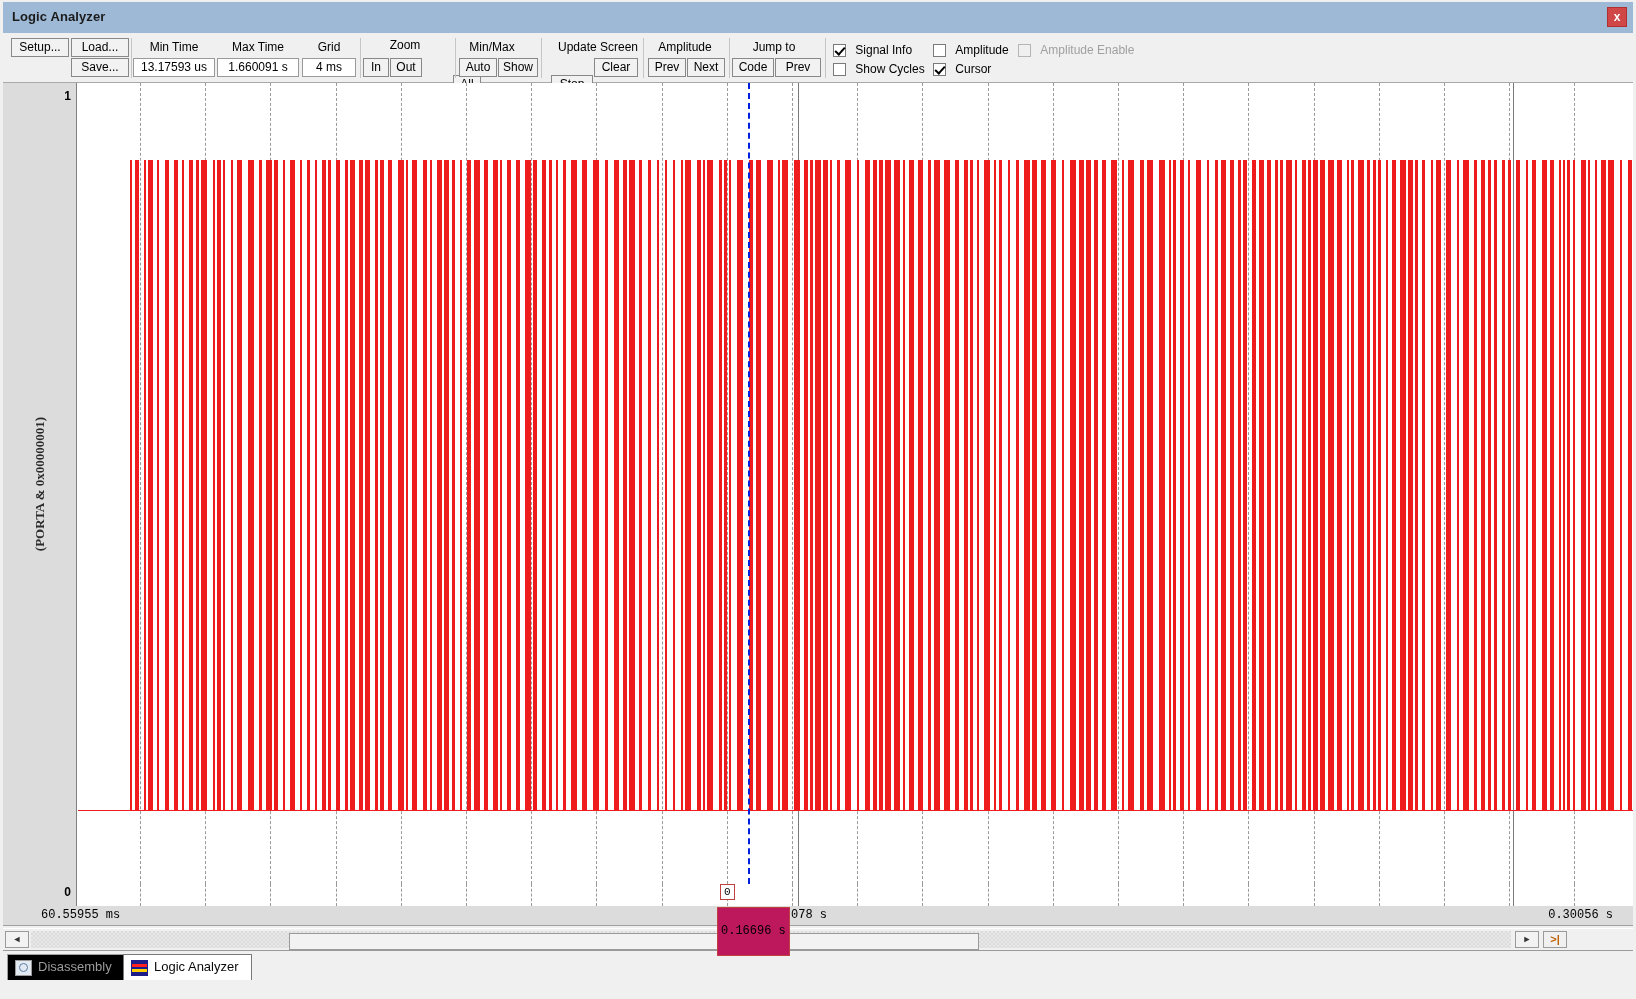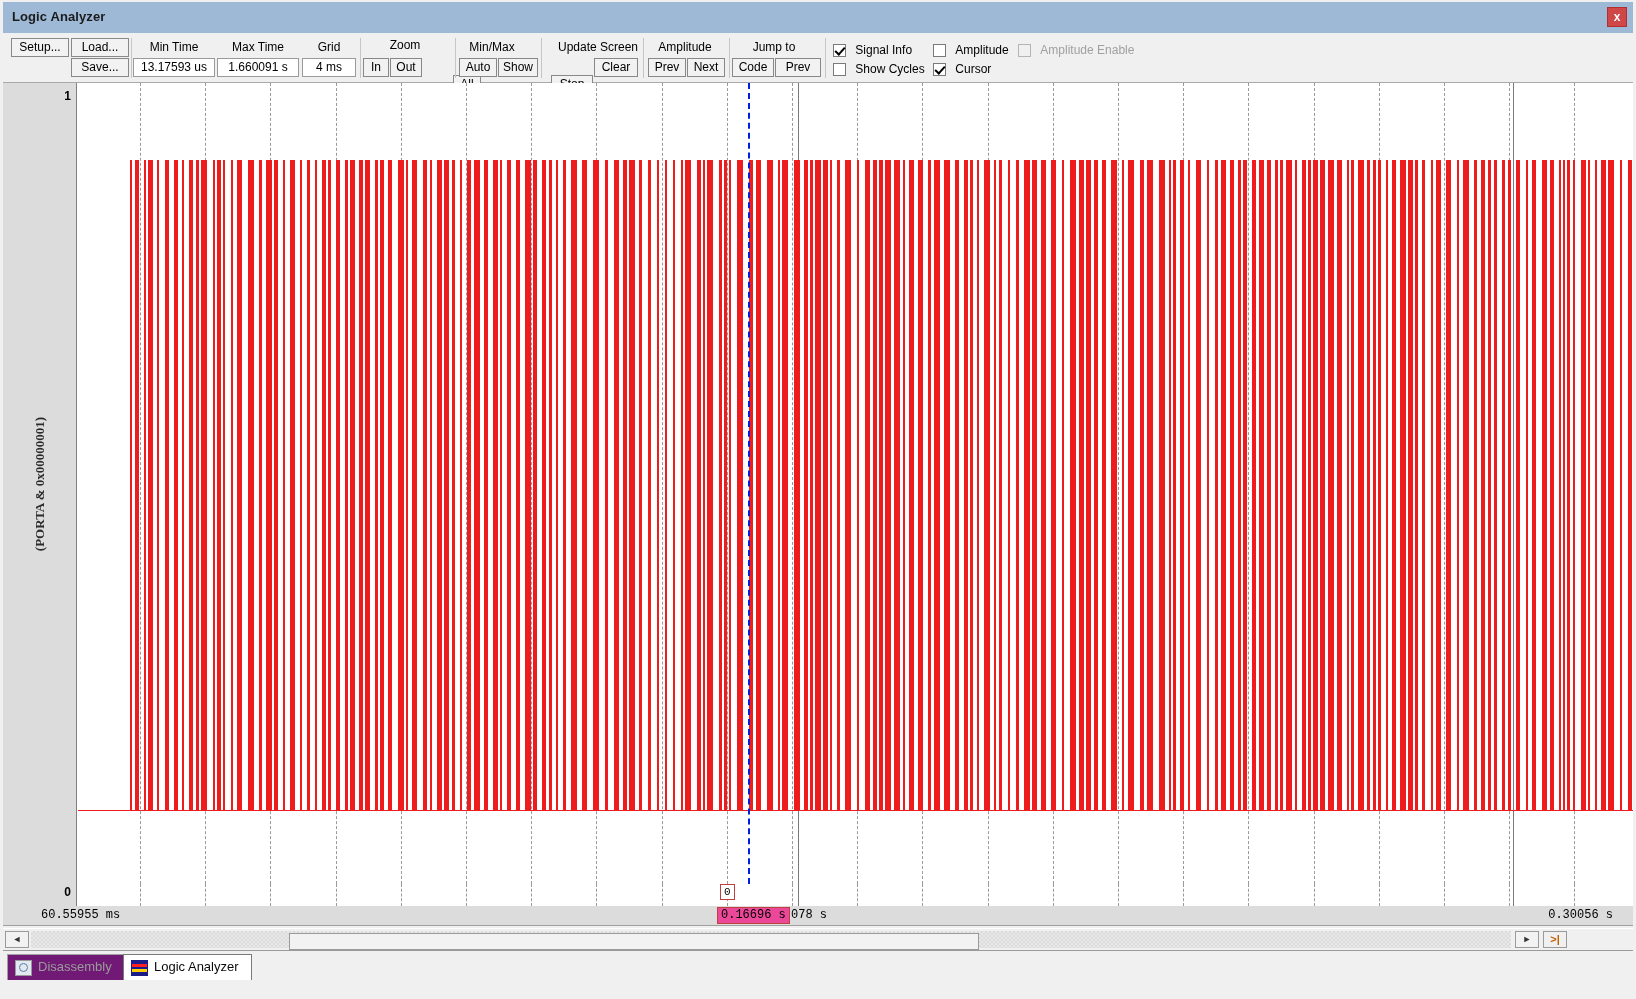--- a/index.html
+++ b/index.html
@@ -157,22 +157,22 @@
     background:#dcdcdc;
     border-bottom:1px solid #a0a0a0;
     box-sizing:border-box;
     font-family:"Liberation Mono",monospace;
     font-size:12px;
   }
   .timebar .left{position:absolute;left:38px;top:2px;}
   .timebar .right{position:absolute;right:20px;top:2px;}
   .cursor-time{
     position:absolute;left:714px;top:1px;
-    border:1px solid #c04040;background:#ec4899;
-    padding:0 3px;line-height:15px;
+    border:1px solid #c04040;background:#be185d;
+    padding:16px 3px;line-height:15px;
     font-family:"Liberation Mono",monospace;font-size:12px;
     z-index:3;
   }
   .cursor-time2{
     position:absolute;left:788px;top:2px;
     font-family:"Liberation Mono",monospace;font-size:12px;
     z-index:2;
   }
   
   .hscroll{
@@ -208,21 +208,21 @@
   }
   
   .tabstrip{
     position:absolute;left:3px;top:950px;width:1630px;height:46px;
     background:#f0f0f0;
     border-top:1px solid #9a9a9a;
     box-sizing:border-box;
   }
   .tab{
     position:absolute;top:3px;height:26px;
-    background:#701a75;
+    background:#000000;
     border:1px solid #a0a0a0;
     border-bottom:none;
     box-sizing:border-box;
     font-size:13px;line-height:24px;
     padding-left:30px;padding-right:12px;
     cursor:pointer;
     color:#9b9b9b;
   }
   .tab.active{
     background:#fff;color:#0a0a0a;

